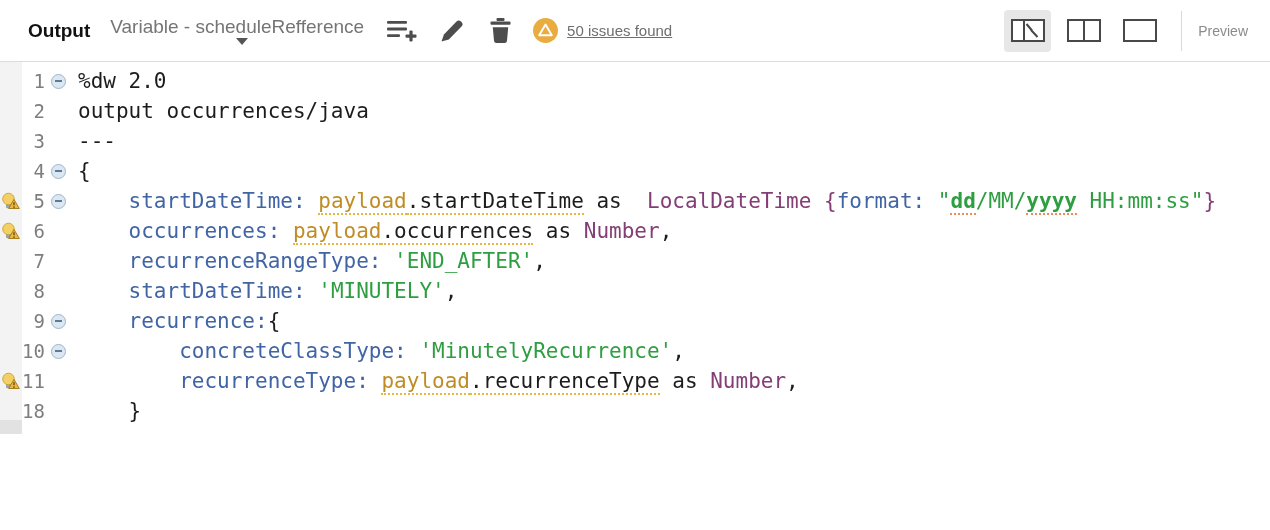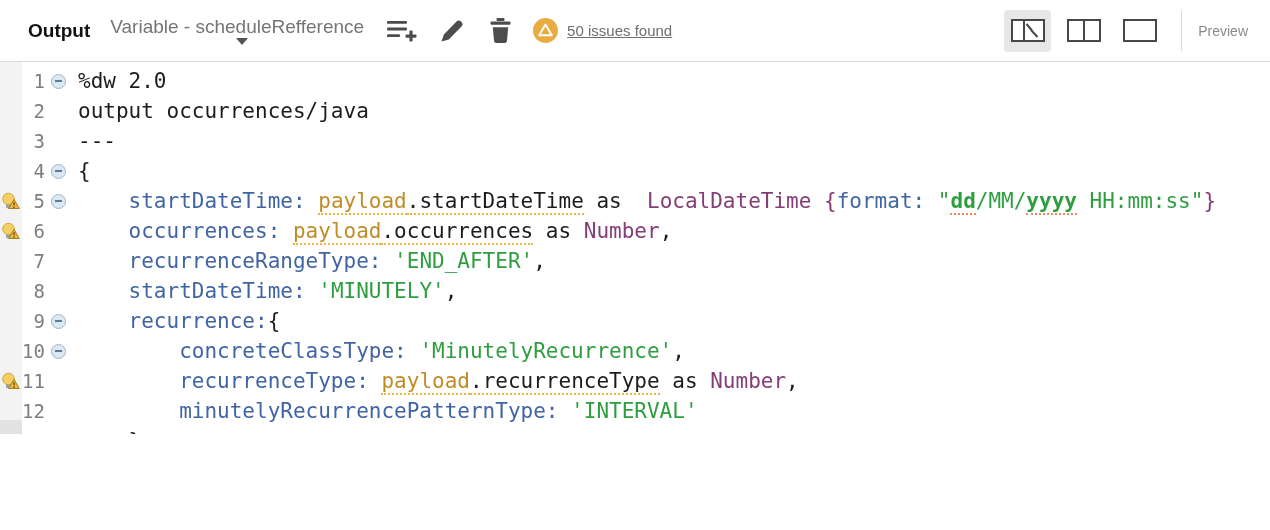--- a/index.html
+++ b/index.html
@@ -225,26 +225,20 @@
     <path d="M13 10.3 v3" stroke="#5e4a0a" stroke-width="1.3"></path>
     <circle cx="13" cy="15" r="0.85" fill="#5e4a0a"></circle>
   </svg>
 </span>
           <span class="line-num">11</span>
           <span class="fold-slot"></span>
           <code class="code-text"><span class="tk-plain">        </span><span class="tk-key">recurrenceType:</span><span class="tk-plain"> </span><span class="tk-payload u-warn">payload</span><span class="tk-plain u-warn">.recurrenceType</span><span class="tk-plain"> as </span><span class="tk-type">Number</span><span class="tk-plain">,</span></code>
         </div>
         <div class="code-line">
           <span class="warn-slot"></span>
-          <span class="line-num">12</span>
-          <span class="fold-slot"></span>
-          <code class="code-text"><span class="tk-plain">        </span><span class="tk-key">minutelyRecurrencePatternType:</span><span class="tk-plain"> </span><span class="tk-str">'INTERVAL'</span></code>
-        </div>
-        <div class="code-line">
-          <span class="warn-slot"></span>
           <span class="line-num">18</span>
           <span class="fold-slot"></span>
           <code class="code-text"><span class="tk-plain">    </span><span class="tk-plain">}</span></code>
         </div>
         <div class="code-line">
           <span class="warn-slot"></span>
           <span class="line-num">14</span>
           <span class="fold-slot"></span>
           <code class="code-text"></code>
         </div>

